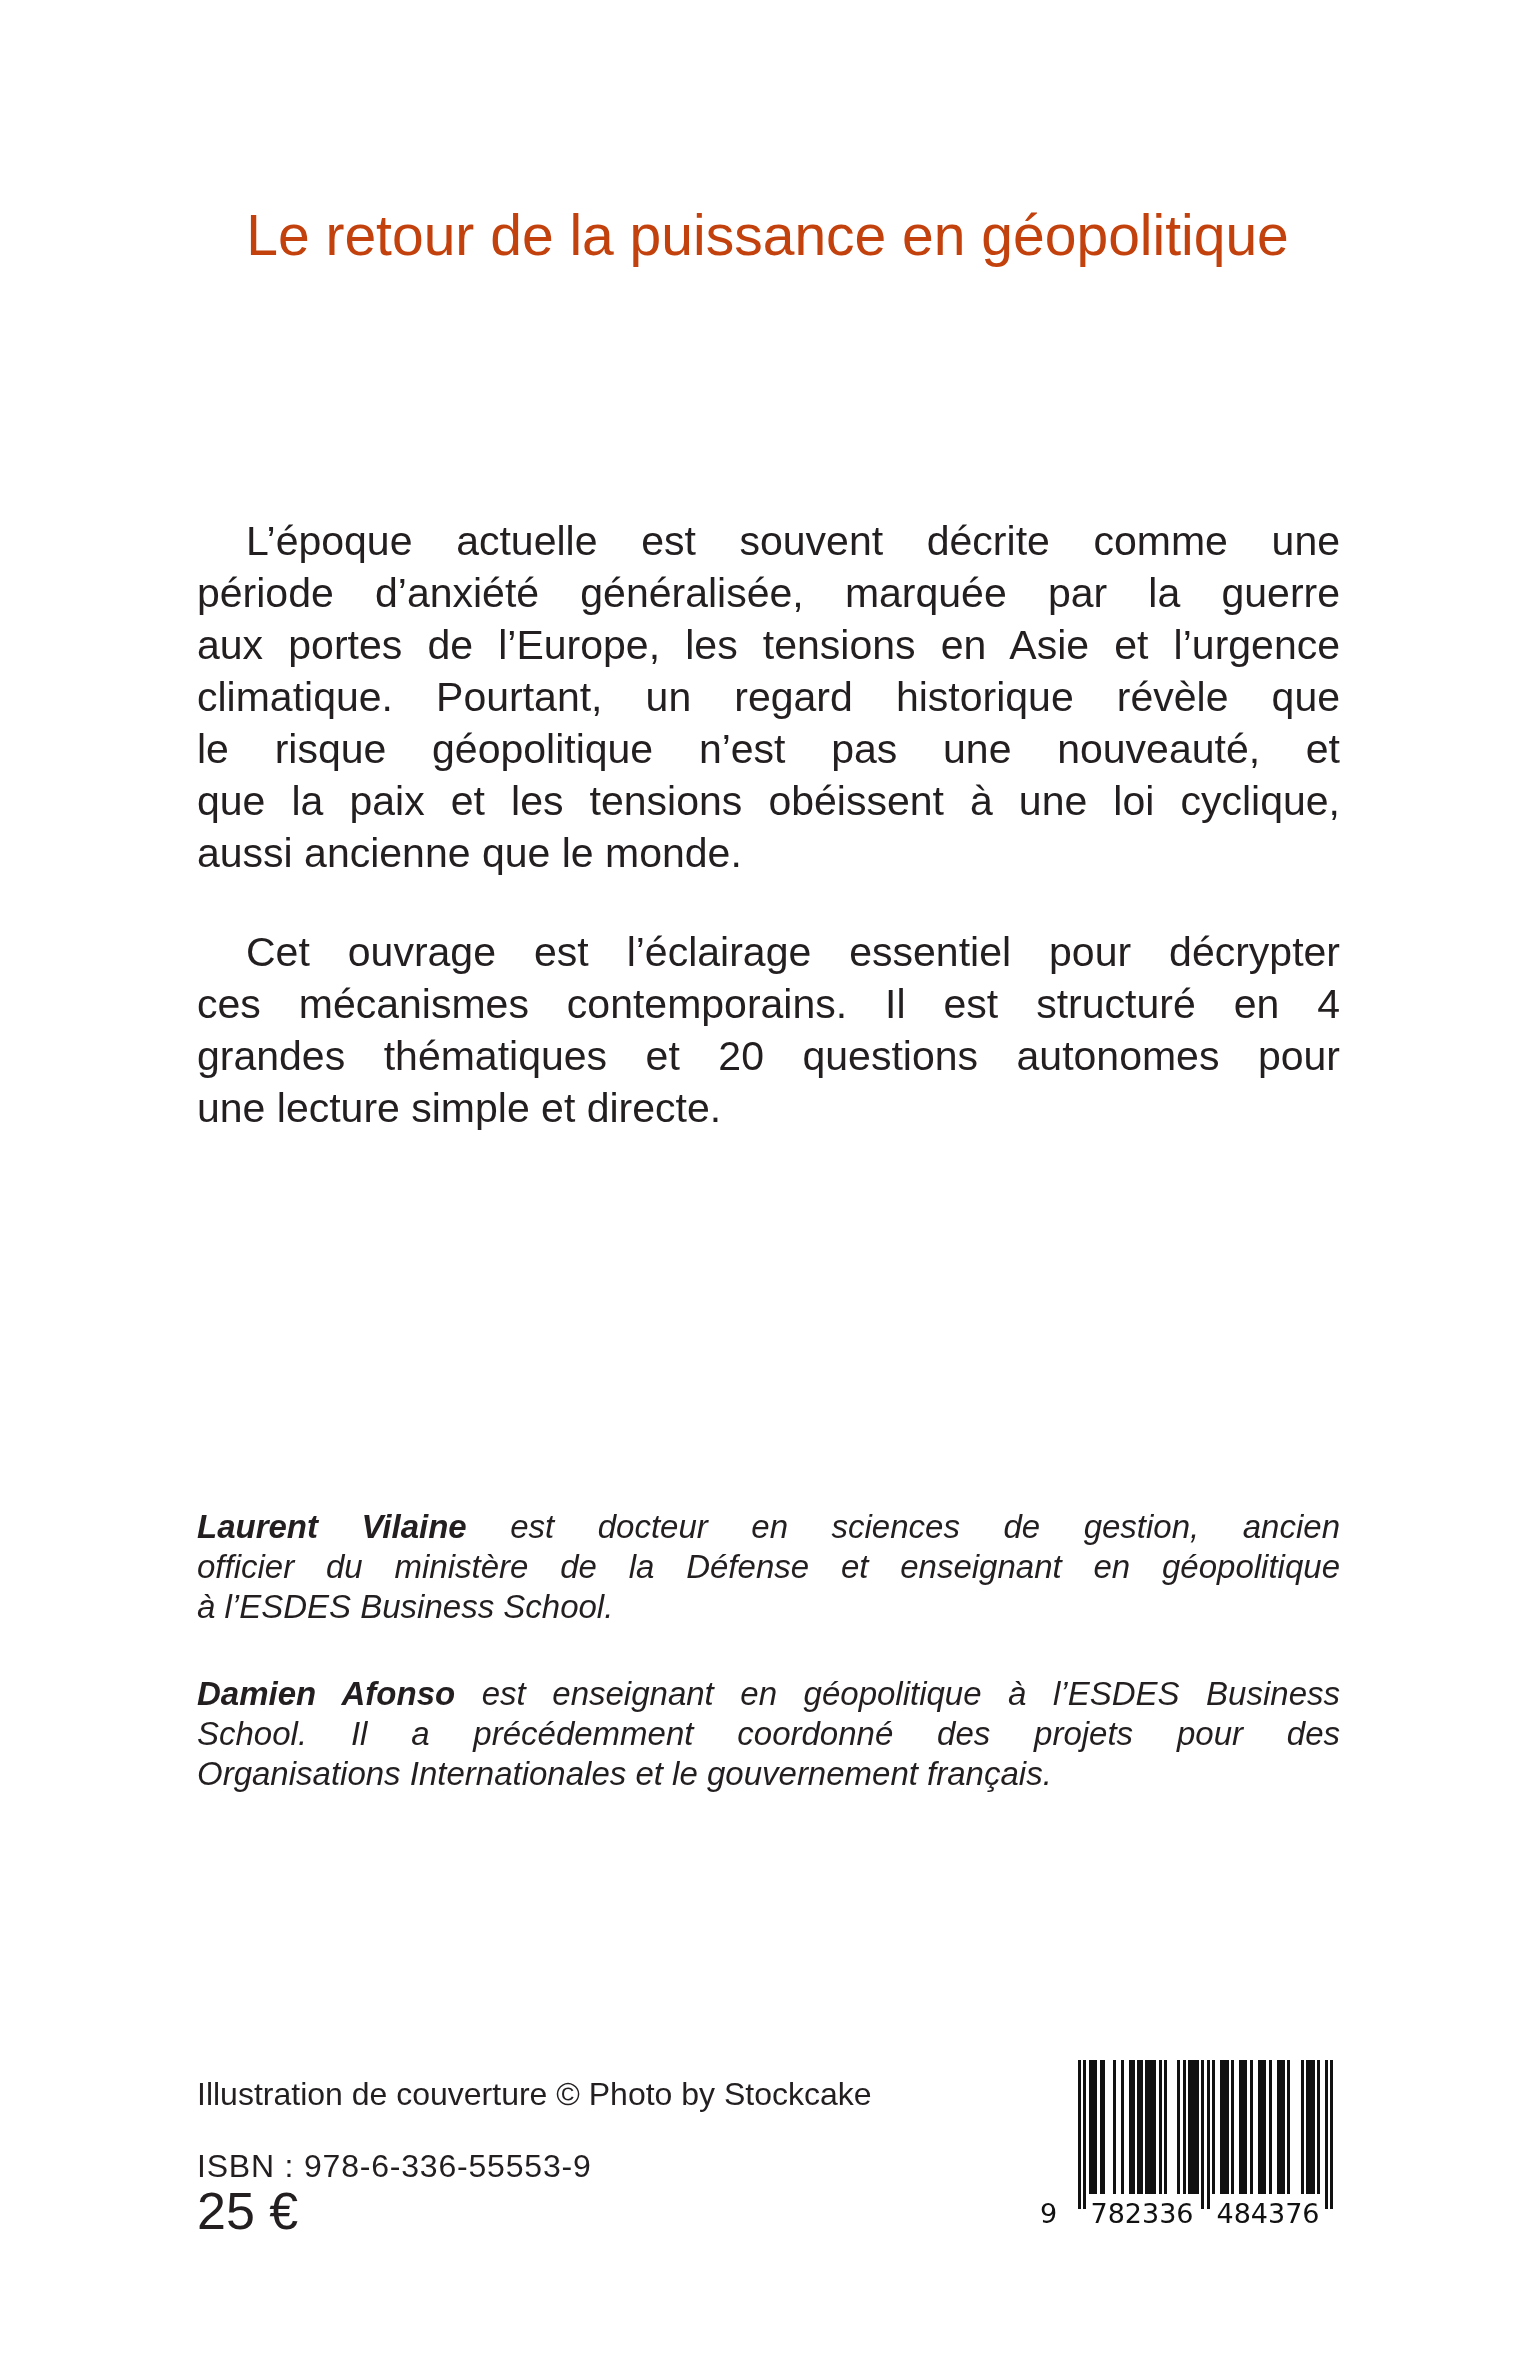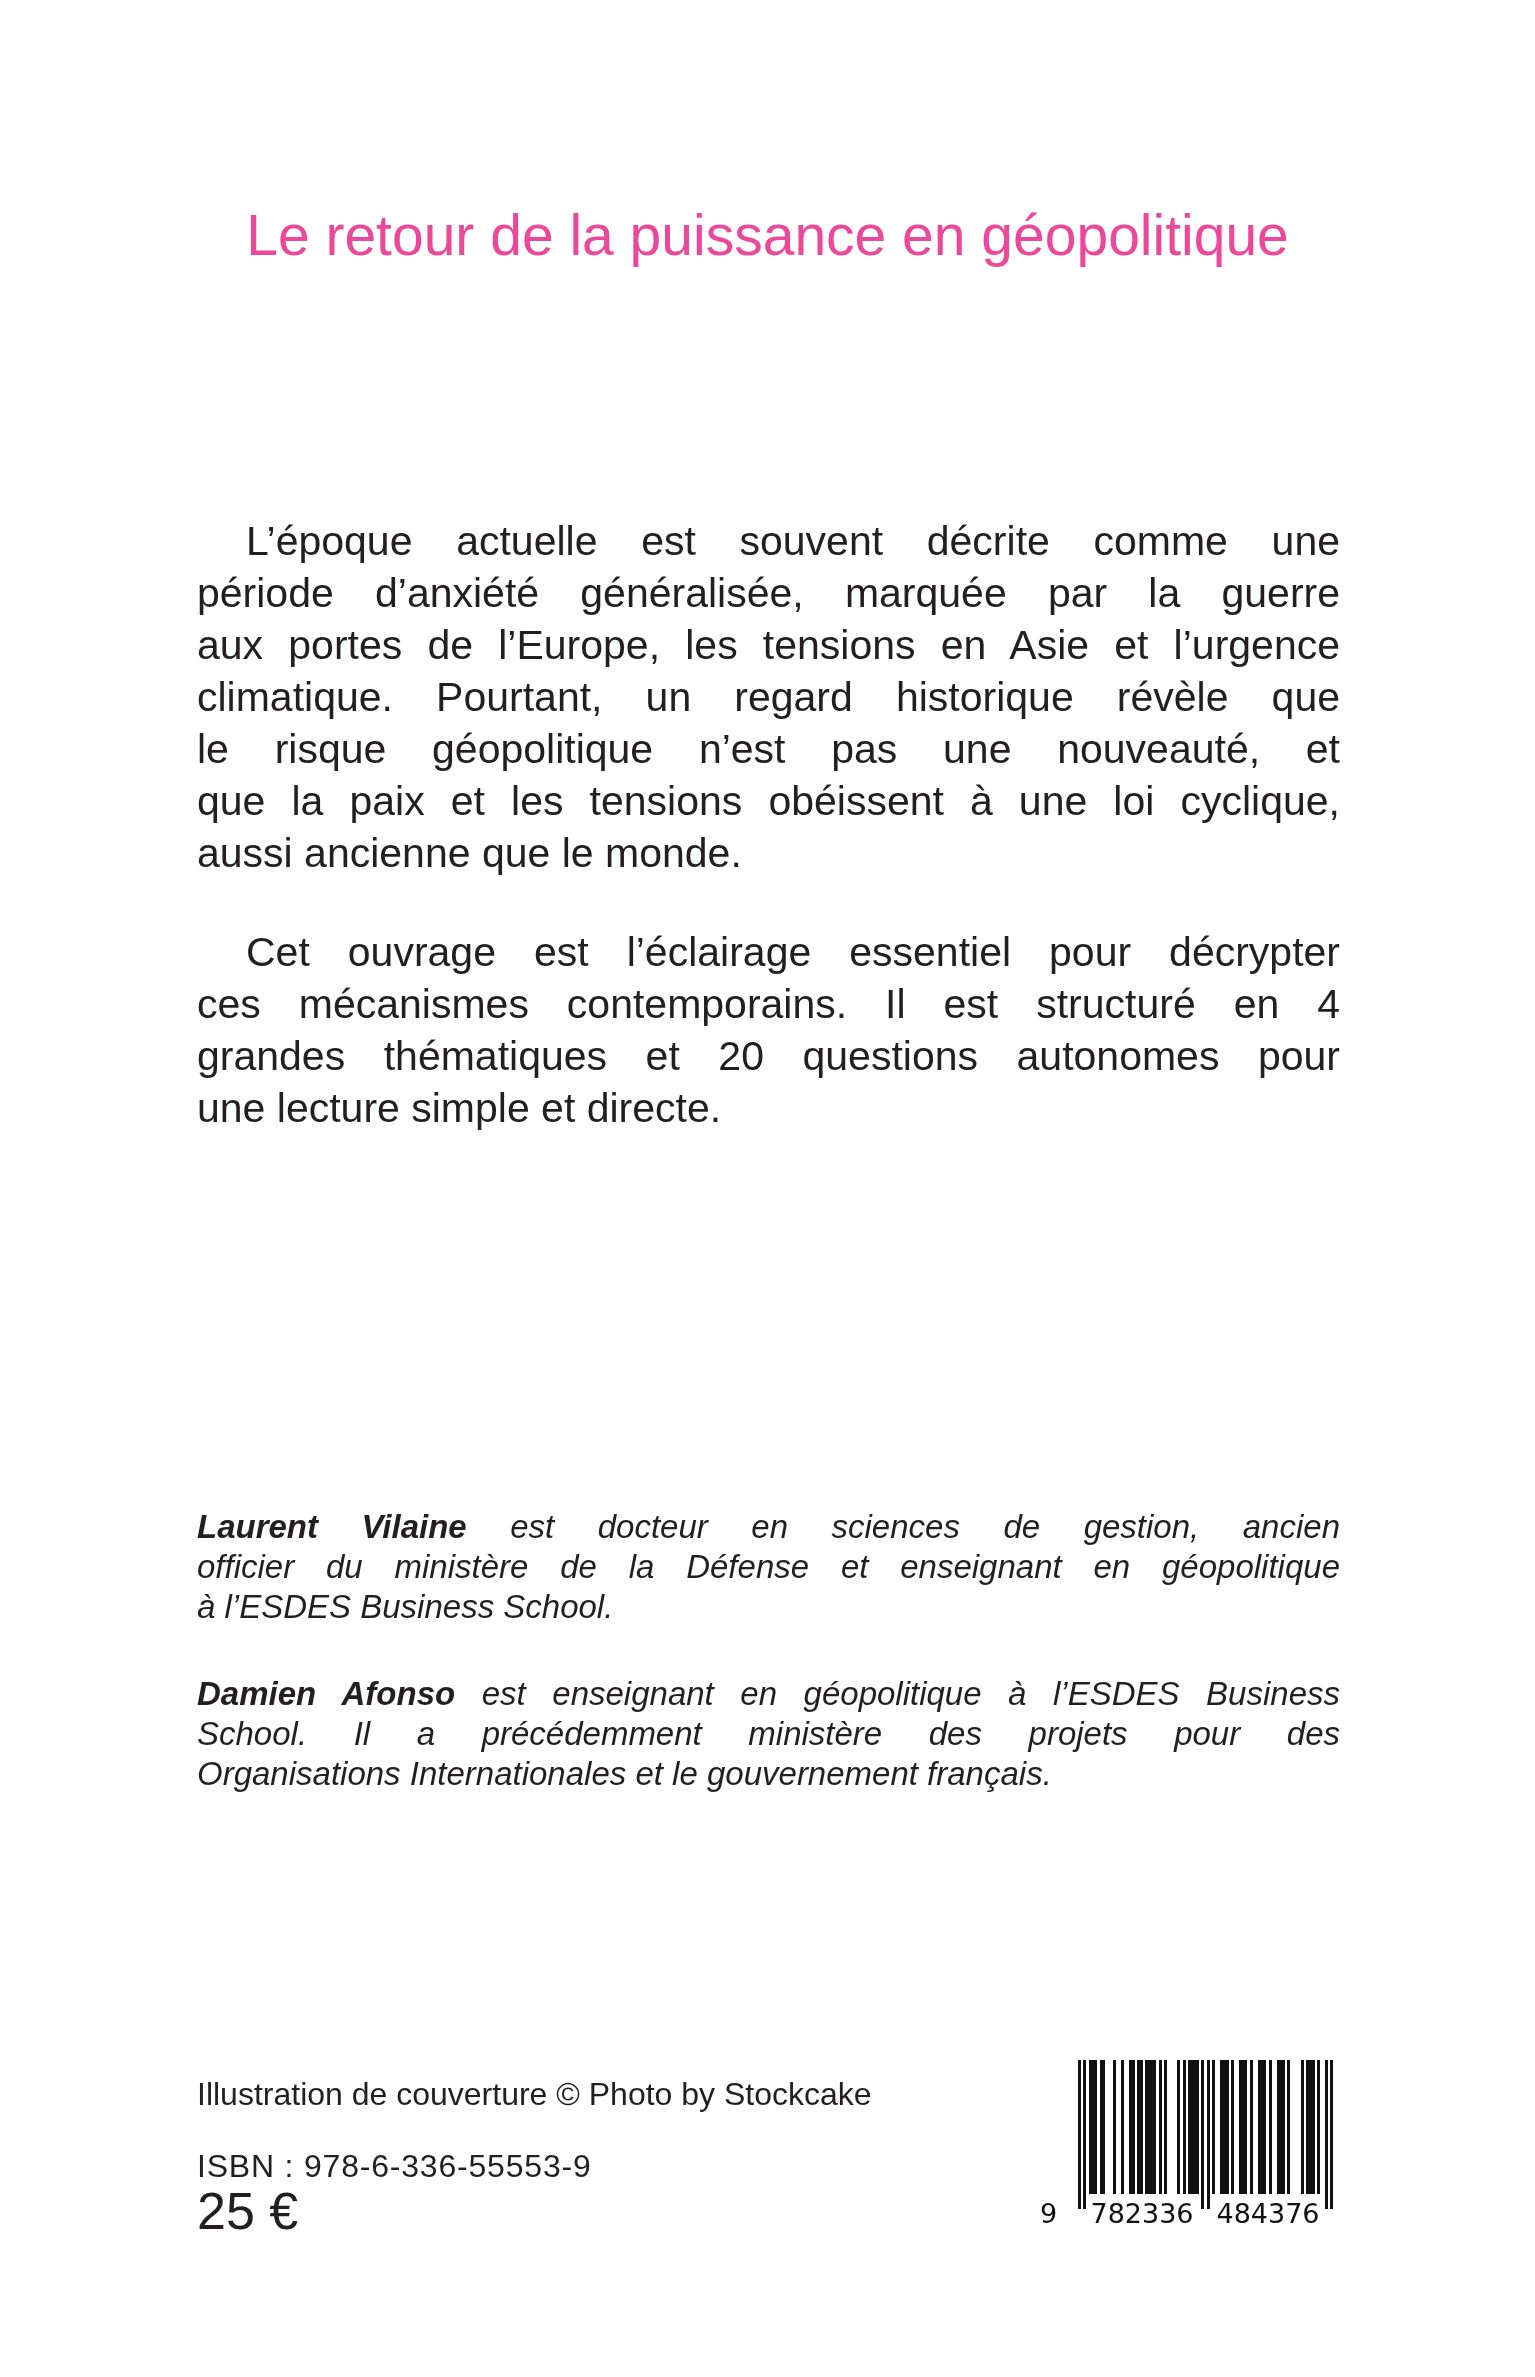--- a/index.html
+++ b/index.html
@@ -42,21 +42,21 @@
             font-family:"DejaVu Sans",sans-serif;}
   #bc-d0{left:1040px;top:2200px;}
   #bc-g1{left:1086px;top:2200px;width:112px;text-align:center;}
   #bc-g2{left:1212px;top:2200px;width:112px;text-align:center;}
 </style>
 </head>
 <body>
 
 <div id="page" style="background: rgb(255, 255, 255); color: rgb(35, 31, 32);">
 
-  <div class="title" style="color: #ec4899;">Le retour de la puissance en géopolitique</div>
+  <div class="title" style="color: #c2410c;">Le retour de la puissance en géopolitique</div>
 
   <div class="body-block" id="para1">
     <div class="line first">L’époque actuelle est souvent décrite comme une</div>
     <div class="line">période d’anxiété généralisée, marquée par la guerre</div>
     <div class="line">aux portes de l’Europe, les tensions en Asie et l’urgence</div>
     <div class="line">climatique. Pourtant, un regard historique révèle que</div>
     <div class="line">le risque géopolitique n’est pas une nouveauté, et</div>
     <div class="line">que la paix et les tensions obéissent à une loi cyclique,</div>
     <div class="line last">aussi ancienne que le monde.</div>
   </div>
@@ -69,21 +69,21 @@
   </div>
 
   <div class="bio" id="bio1">
     <div class="line"><b>Laurent Vilaine</b><span> est docteur en sciences de gestion, ancien</span></div>
     <div class="line">officier du ministère de la Défense et enseignant en géopolitique</div>
     <div class="line last">à l’ESDES Business School.</div>
   </div>
 
   <div class="bio" id="bio2">
     <div class="line"><b>Damien Afonso</b><span> est enseignant en géopolitique à l’ESDES Business</span></div>
-    <div class="line">School. Il a précédemment ministère des projets pour des</div>
+    <div class="line">School. Il a précédemment coordonné des projets pour des</div>
     <div class="line last">Organisations Internationales et le gouvernement français.</div>
   </div>
 
   <div class="credit">Illustration de couverture © Photo by Stockcake</div>
 
   <div class="isbn">ISBN : 978-6-336-55553-9</div>
 
   <div class="price">25 €</div>
 
   <div id="barcode">

